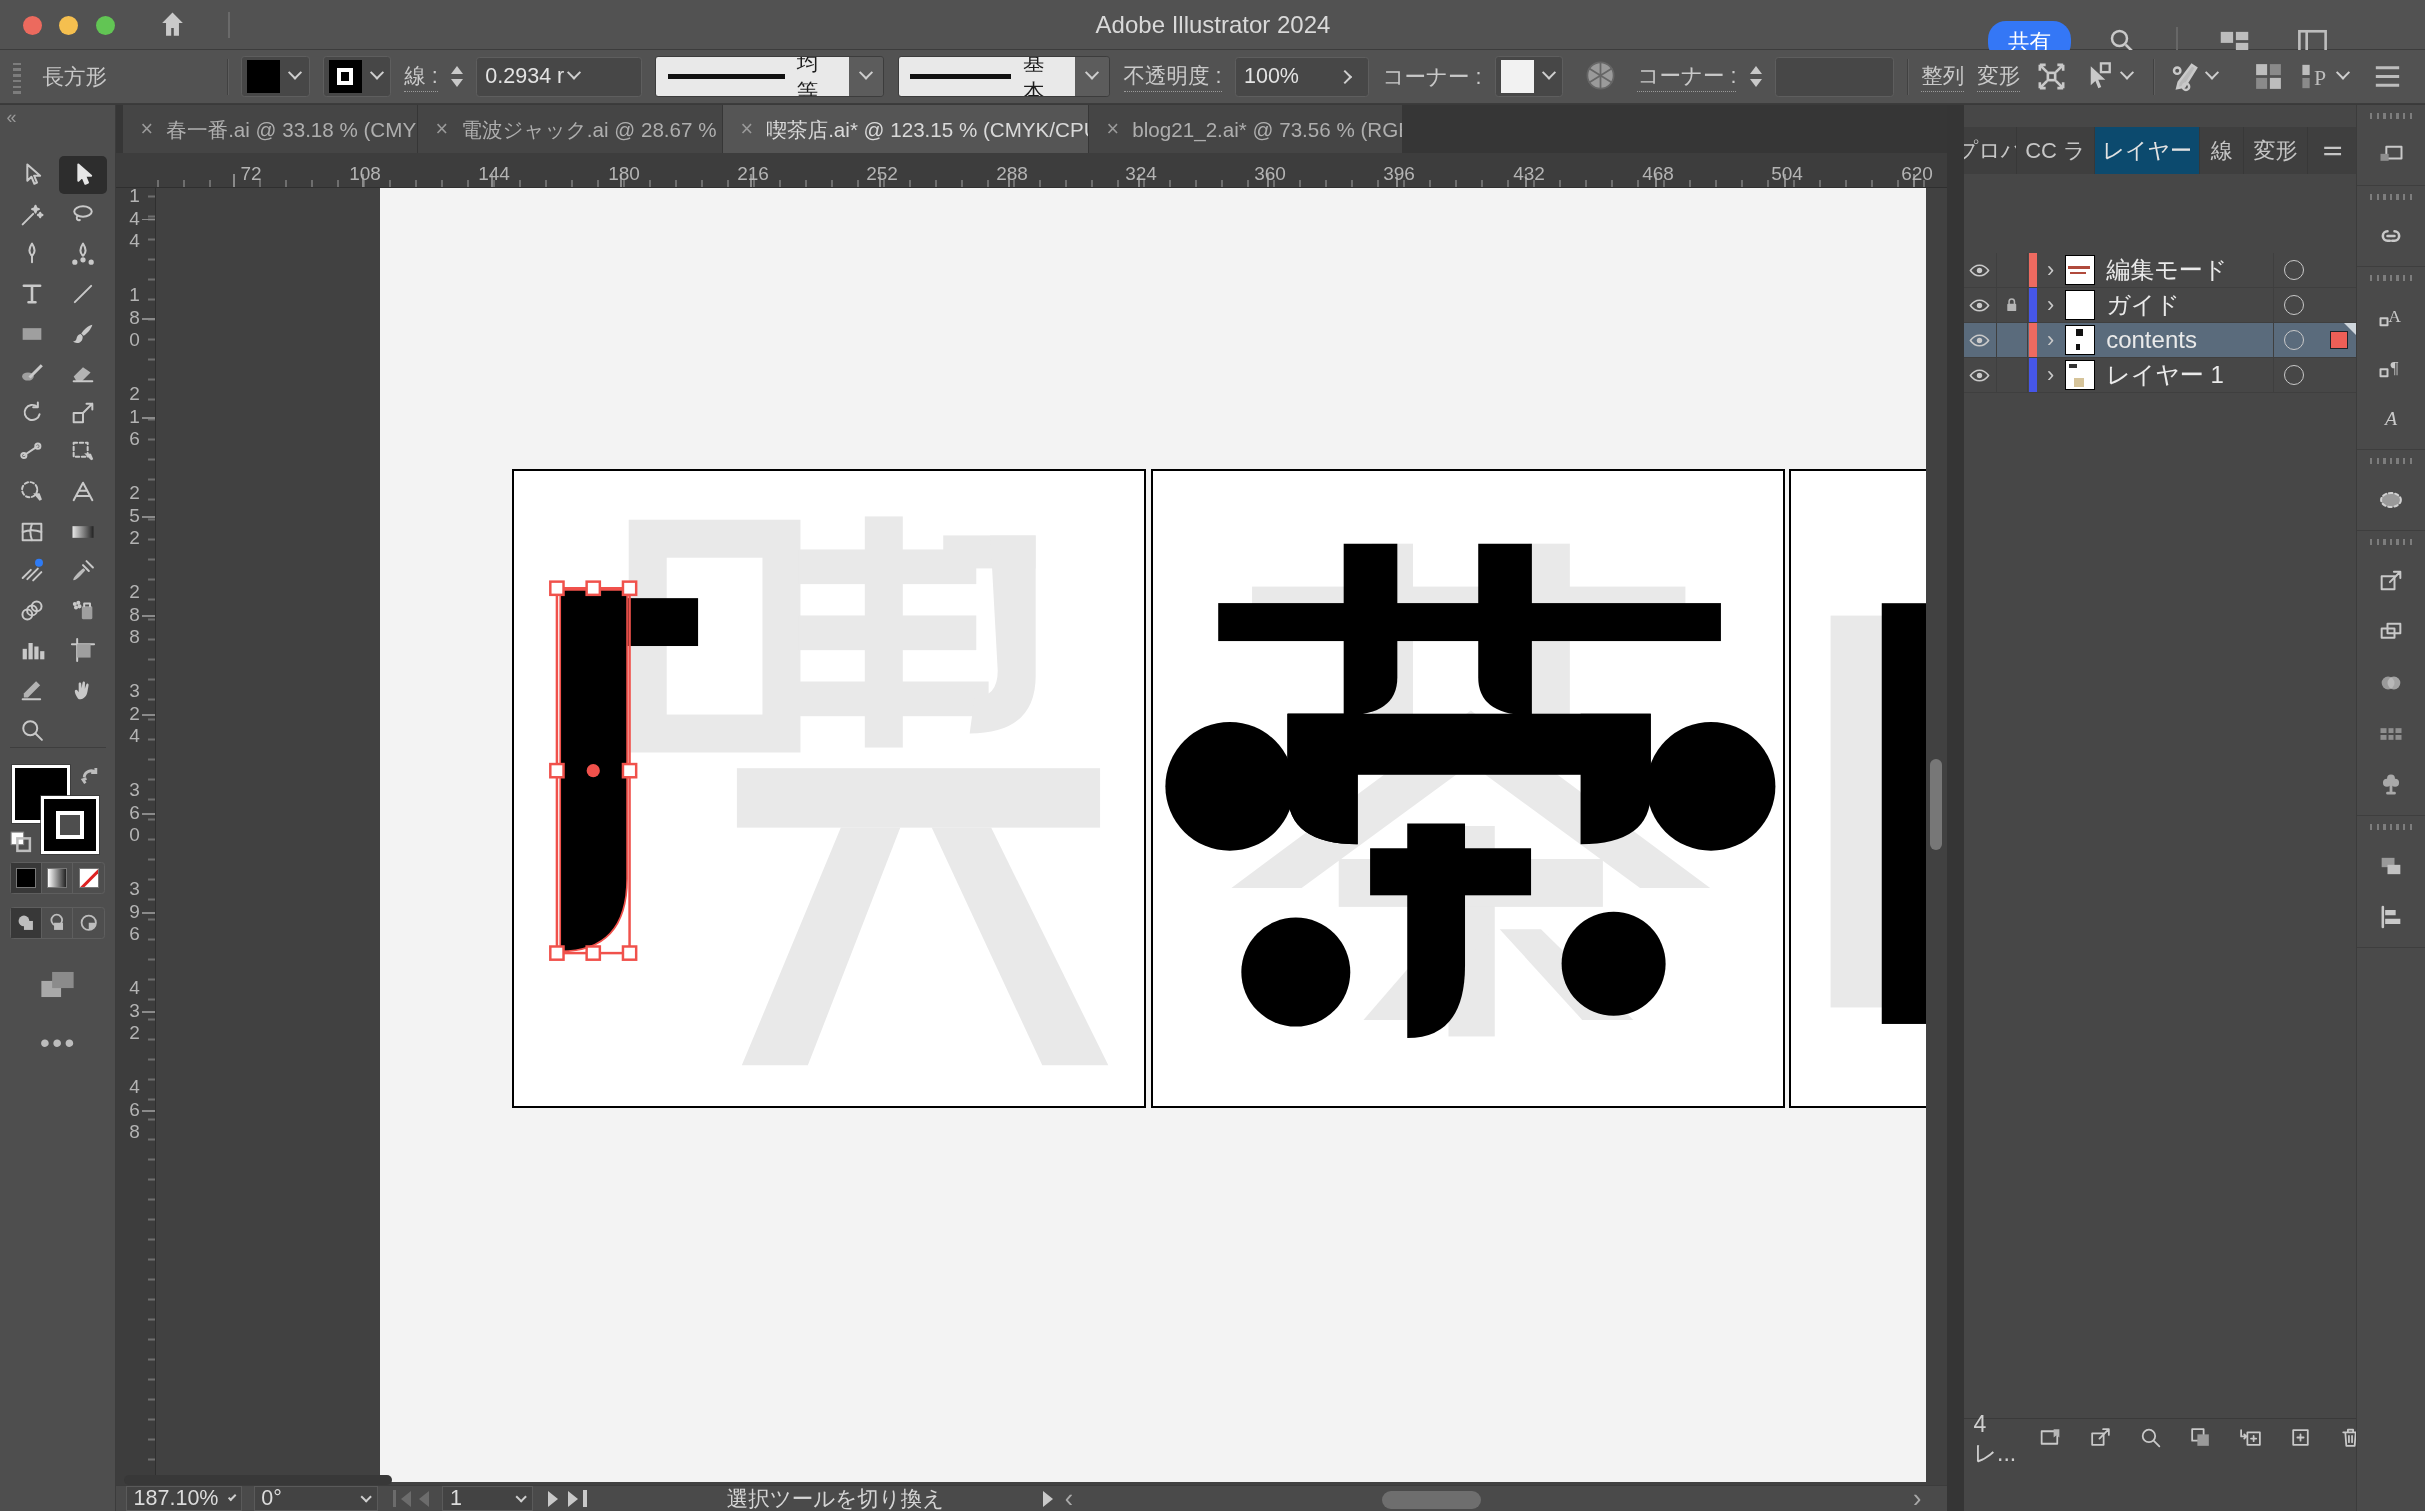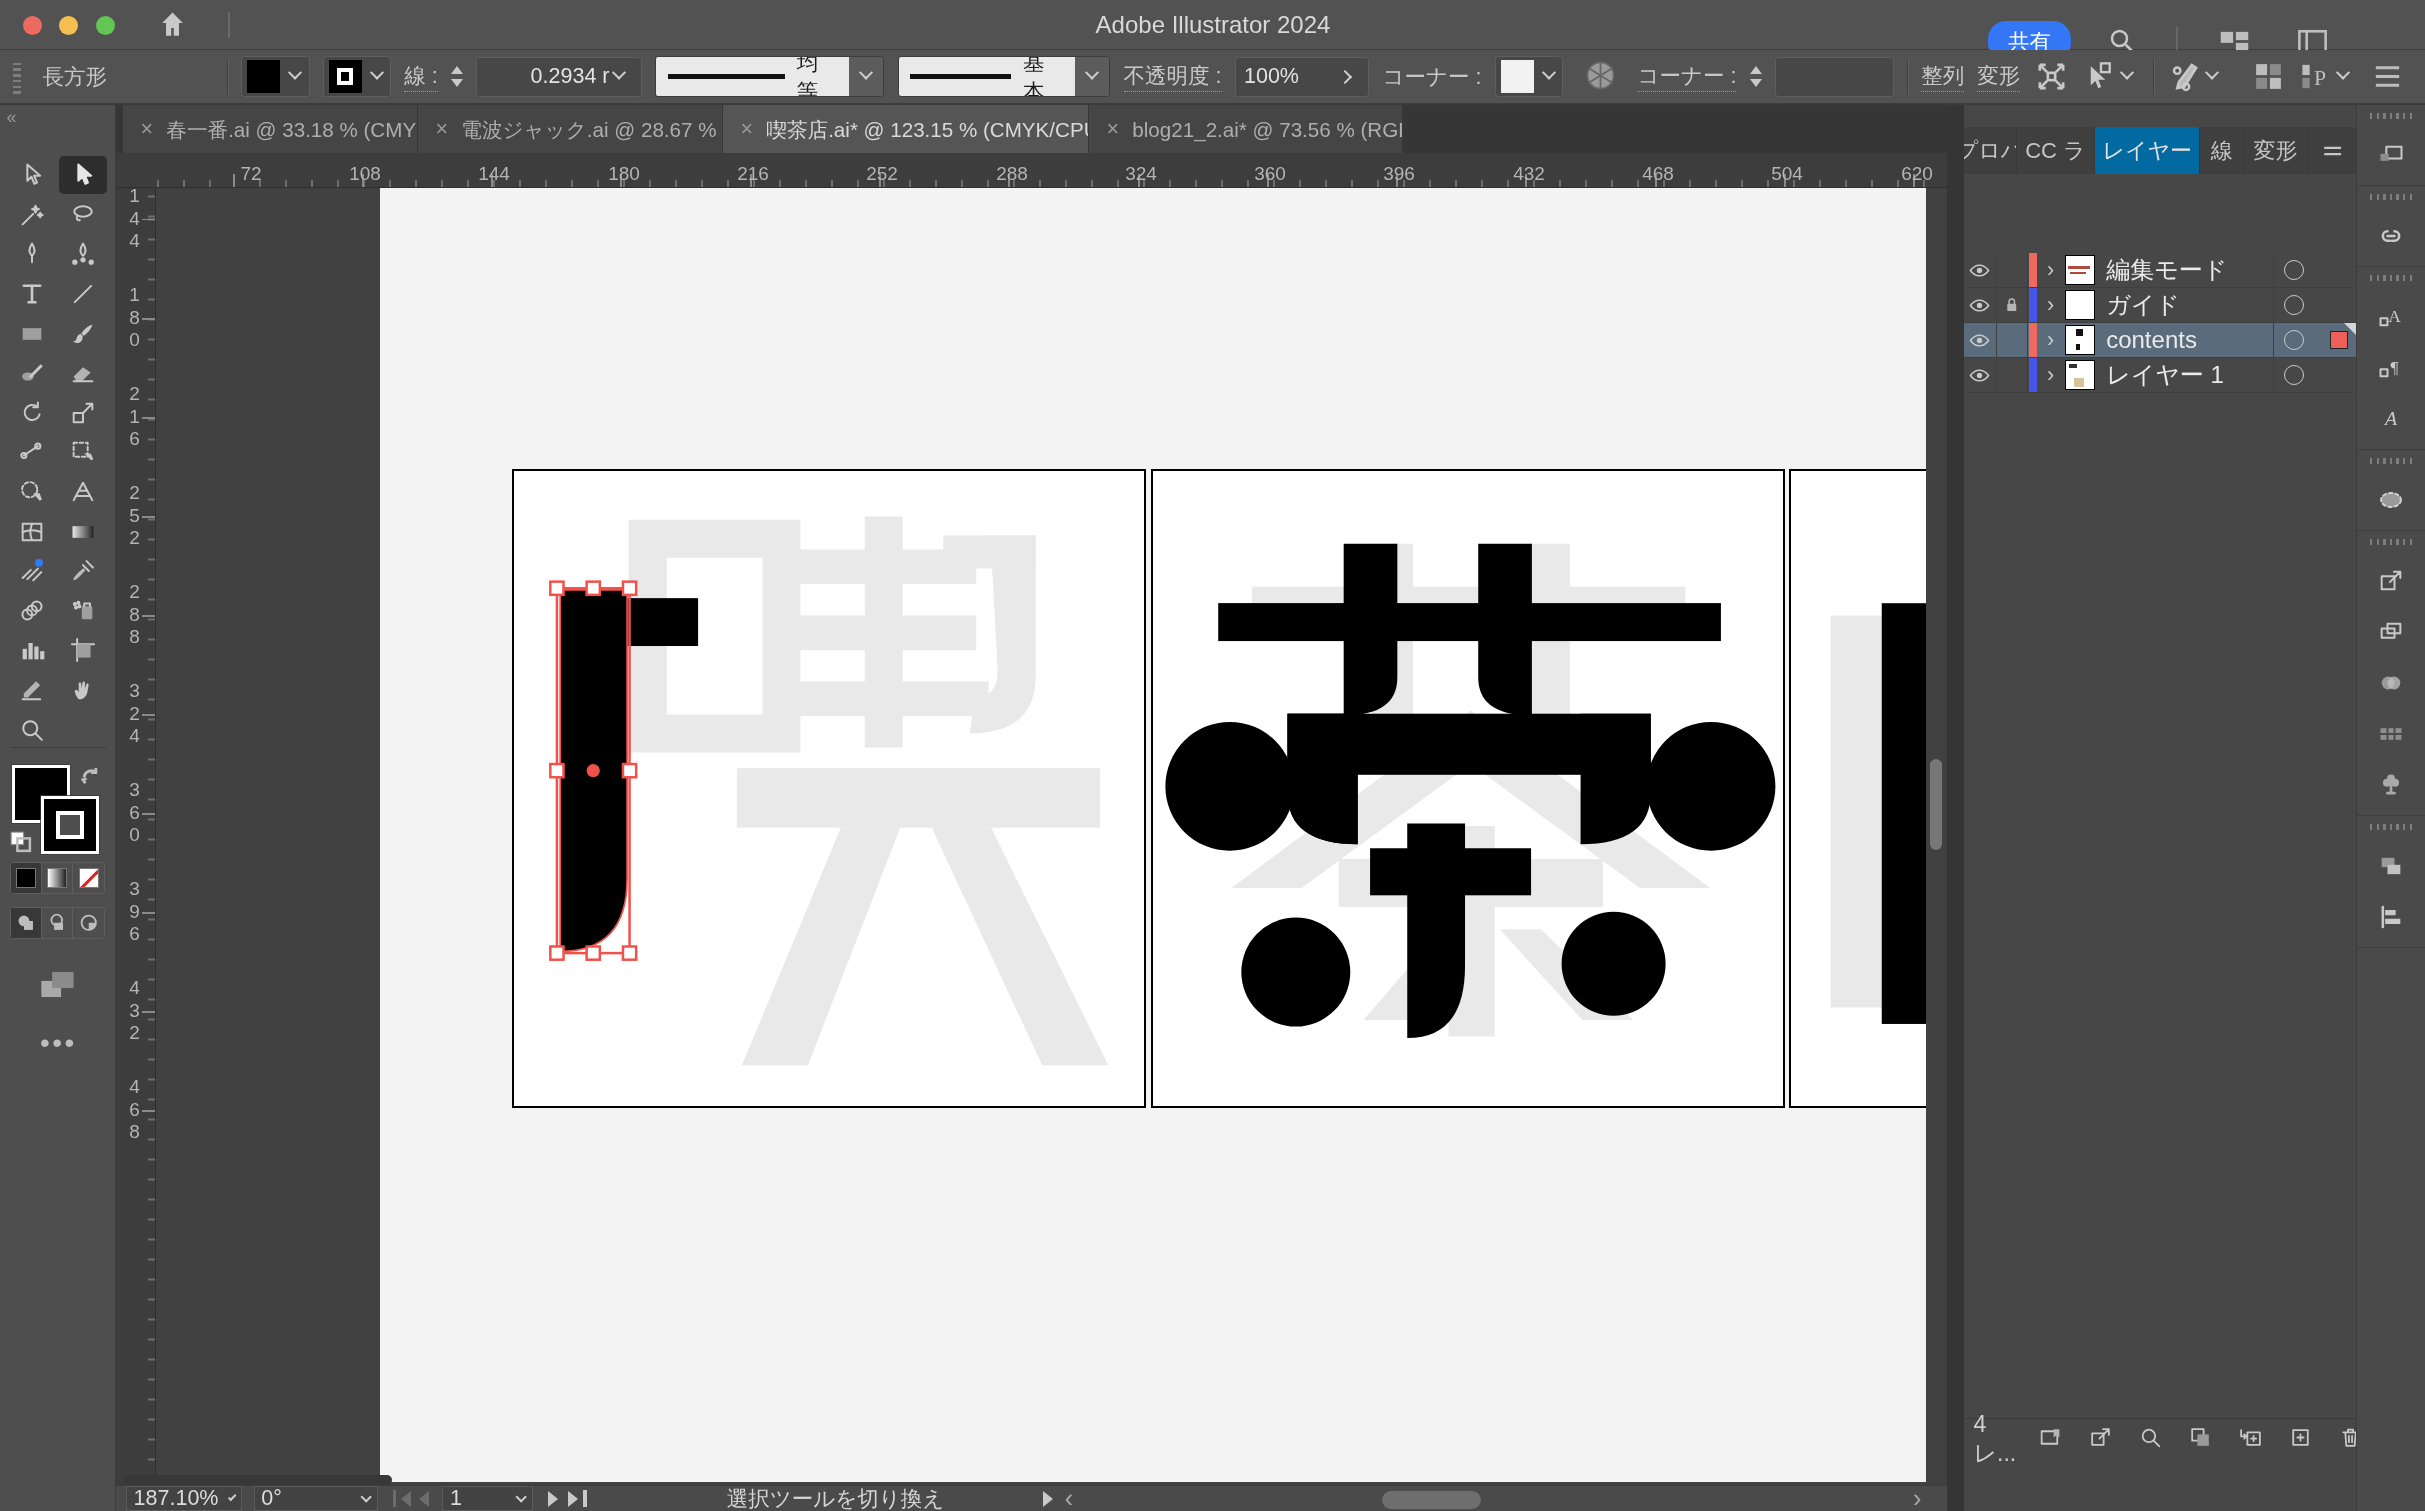--- a/index.html
+++ b/index.html
@@ -81,21 +81,21 @@
   .tri-r { border-left:10.7px solid #c9c9c9; }
   .tri-l { border-right:10.7px solid #6c6c6c; }
   .nav-bar { width:3.3px; height:16.5px; background:#6c6c6c; }
   .nav-bar.lit { background:#c9c9c9; }
   #hscroll-pill { position:absolute; left:1266px; top:5px; width:99px; height:18px; border-radius:9px; background:#6e6e6e; }
   
   #panelcol { position:absolute; left:1947px; top:105px; width:479px; height:1407px; background:#353535; }
   #panelmain { position:absolute; left:16.5px; top:0; width:393px; height:1407px; background:#474747; }
   #paneltabs { position:absolute; left:0; top:21.5px; width:393px; height:48px; background:#3f3f3f; display:flex; align-items:stretch; }
   .ptab { display:flex; align-items:center; justify-content:center; color:#c6c6c6; font-size:22px; padding:0 11.6px; white-space:nowrap; overflow:hidden; border-right:0.8px solid #383838; }
-  .ptab.active { background:#0369a1; color:#e2e2e2; }
+  .ptab.active { background:#0c4a6e; color:#e2e2e2; }
   #panelbody { position:absolute; left:0; top:69px; width:393px; height:1299px; background:#474747; }
   #searchrow { position:absolute; left:11.6px; top:19px; width:370px; height:43px; display:flex; align-items:center; gap:13.2px; }
   #searchfield { flex:1; height:43px; background:#3d3d3d; border:0.8px solid #5a5a5a; border-radius:6.6px; display:flex; align-items:center; gap:11.6px; padding:0 11.6px; color:#cfcfcf; font-size:23px; }
   #layerrows { position:absolute; left:0; top:79px; width:393px; }
   .lrow { position:relative; width:393px; height:35px; display:flex; align-items:center; border-bottom:0.8px solid #3f3f3f; }
   .lrow.selected { background:#5a6b7c; }
   .lcell { display:flex; align-items:center; justify-content:center; height:100%; }
   .c-eye { width:33px; border-right:0.8px solid #3f3f3f; }
   .c-lock { width:31px; border-right:0.8px solid #3f3f3f; }
   .c-bar { width:7.4px; height:100%; margin-left:1.7px; }
@@ -166,21 +166,21 @@
   </div>
   <div class="swatch-dd">
     <div class="swatch-stroke"></div>
       <div class="chev"></div>
   </div>
   <span class="lbl dotted-u">線 :</span>
   <div class="stepper">
       <i class="up"></i>
       <i class="dn"></i>
     </div>
-  <div class="field" style="width:173px;justify-content:flex-end">
+  <div class="field" style="width:173px;justify-content:flex-start">
     <span>0.2934 r</span>
       <div class="chev"></div>
   </div>
   <div class="light-dd">
     <div class="body">
         <div class="line"></div>
         <span>均等</span>
       </div>
     <div class="cbox">
         <div class="chev"></div>

